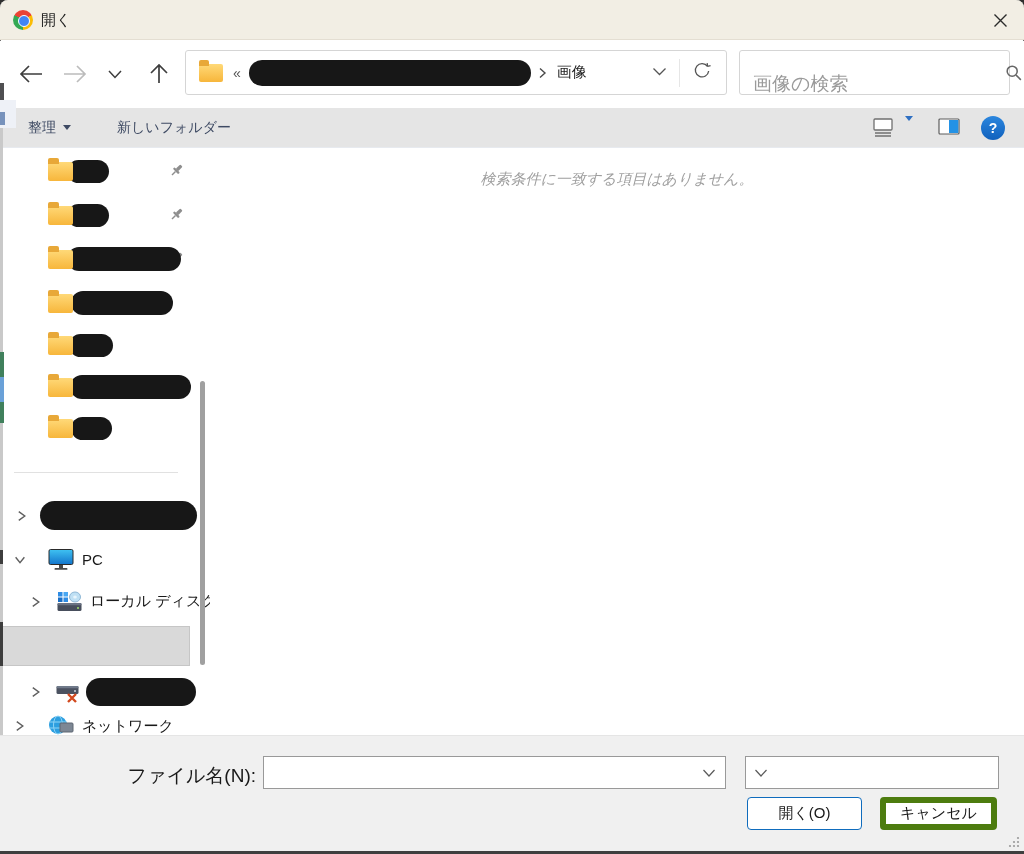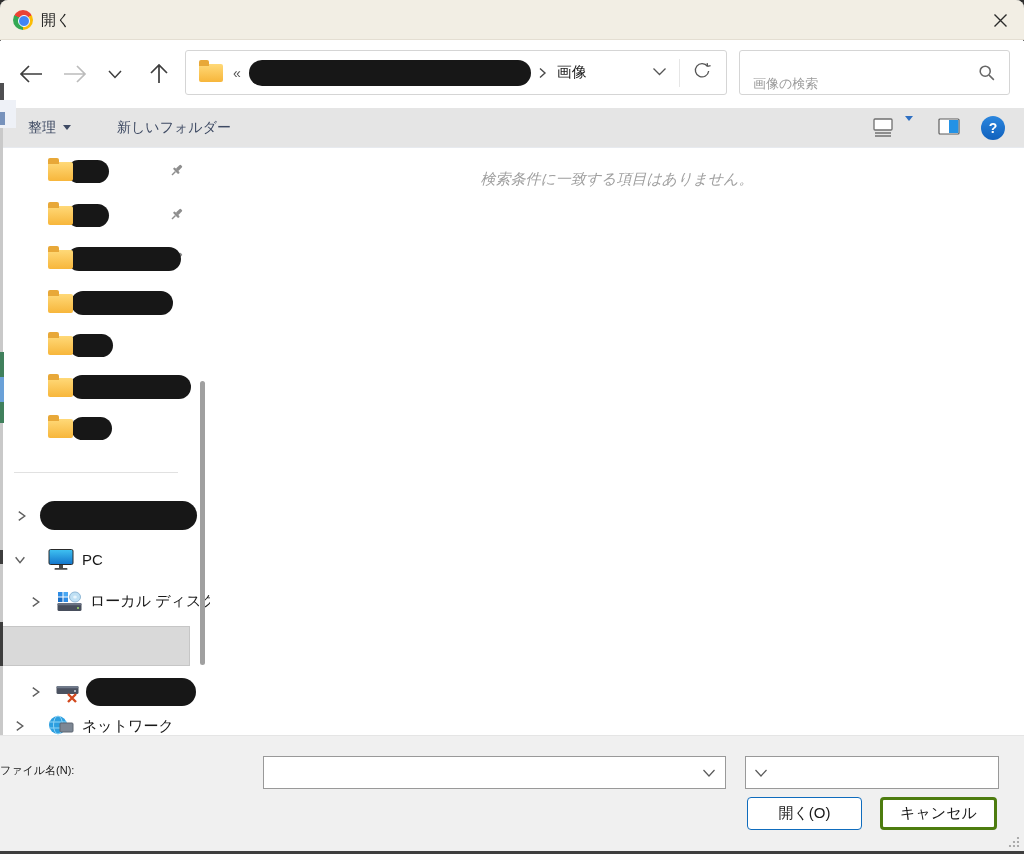--- a/index.html
+++ b/index.html
@@ -15,21 +15,21 @@
   .chrome-icon::before { content:''; position:absolute; left:5px; top:5px; width:10px; height:10px; border-radius:50%;
     background:#4285f4; border:1.5px solid #fff; }
   .title-text { position:absolute; left:41px; top:0; line-height:40px; font-size:15px; color:#1f1f1f;text-align:right; }
   .close-btn { position:absolute; right:8px; top:5px; width:32px; height:30px; display:flex; align-items:center; justify-content:center; background:transparent; border:none; cursor:pointer; }
 
   
   .navrow { position:absolute; left:0; top:41px; width:100%; height:67px; background:#fff; }
   .navbtn { position:absolute; top:18px; width:30px; height:30px; display:flex; align-items:center; justify-content:center; background:transparent; border:none; }
   .addressbar { position:absolute; left:185px; top:9px; width:542px; height:45px; border:1px solid #d5d5d5; border-radius:3px; background:#fff; display:flex; align-items:center; padding:0 8px 0 13px; }
   .searchbox { position:absolute; left:739px; top:9px; width:271px; height:45px; border:1px solid #d5d5d5; border-radius:3px; background:#fff; display:flex; align-items:center; }
-  .searchbox input { border:none; outline:none; flex:1; padding:0 6px 0 13px; font-size:13px; color:#3a3a3a; font-family:inherit; background:transparent;margin-top:22px; }
+  .searchbox input { border:none; outline:none; flex:1; padding:0 6px 0 13px; font-size:19px; color:#3a3a3a; font-family:inherit; background:transparent;margin-top:22px; }
   .searchbox input::placeholder { color:#9a9a9a; }
   .folder-icon { width:24px; height:18px; position:relative; background:linear-gradient(#ffd978,#f7b63b); border-radius:2px; flex:none; }
   .folder-icon::before { content:''; position:absolute; top:-4px; left:0; width:10px; height:6px; background:#e8a838; border-radius:2px 2px 0 0; }
   .addr-laquo { font-size:14px; color:#555; margin:0 8px 0 10px; }
   .blob { background:#171717; border-radius:999px; flex:none; }
   .addr-blob { width:282px; height:26px; }
   .addr-crumb { font-size:15px; color:#1a1a1a; margin-left:10px; }
   .addr-spacer { flex:1; }
   .addr-divider { width:1px; height:28px; background:#e6e6e6; margin:0 6px; }
 
@@ -49,28 +49,28 @@
   .pin { position:absolute; left:168px; width:17px; height:17px; }
   .divider { position:absolute; left:14px; top:324px; width:164px; height:1px; background:#e1e1e1; }
   .tree-label { font-size:15px; color:#191919; white-space:nowrap; }
   .sel-row { position:absolute; left:0; top:478px; width:190px; height:40px; background:#d9d9d9; border:1px solid #c6c6c6; }
   .scroll-thumb { position:absolute; left:200px; top:233px; width:5px; height:284px; background:#a0a0a0; border-radius:3px; }
   .main { position:absolute; left:210px; top:0; width:814px; height:587px; background:#fff; text-align:center;font-style:italic; }
   .empty-msg { display:inline-block; margin-top:22px; font-size:15px; color:#9f9f9f; }
 
   
   .footer { position:absolute; left:0; top:735px; width:100%; height:116px; background:#f0f0f0; border-top:1px solid #e5e5e5; }
-  .fn-label { position:absolute; left:0; top:27px; width:256px; text-align:left; font-size:11px; color:#191919; }
+  .fn-label { position:absolute; left:0; top:27px; width:256px; text-align:right; font-size:19px; color:#191919; }
   .fn-input-wrap { position:absolute; left:263px; top:20px; width:463px; height:33px; background:#fff; border:1px solid #999; display:flex; align-items:center; }
   .fn-input-wrap input { flex:1; border:none; outline:none; height:100%; padding:0 26px 0 8px; font-size:14px; font-family:inherit; background:transparent; }
   .ft-select { position:absolute; left:745px; top:20px; width:254px; height:33px; background:#fff; border:1px solid #999; display:flex; align-items:center; padding:0 8px; font-size:13.5px; color:#191919; }
   .ft-text { flex:1; overflow:hidden; white-space:nowrap; }
   .btn { position:absolute; top:61px; height:33px; background:#fff; border-radius:4px; font-size:15px; color:#191919; font-family:inherit; cursor:pointer; }
   .btn-open { left:747px; width:115px; border:1px solid #0f6cbd; }
-  .btn-cancel { left:880px; width:117px; border:3px solid #4d7c0f; }
+  .btn-cancel { left:880px; width:117px; border:6px solid #4d7c0f; }
   .grip { position:absolute; right:3px; bottom:2px; }
 
   
   .artifact { position:absolute; }
 </style>
 </head>
 <body>
 
 <div class="window">
 

